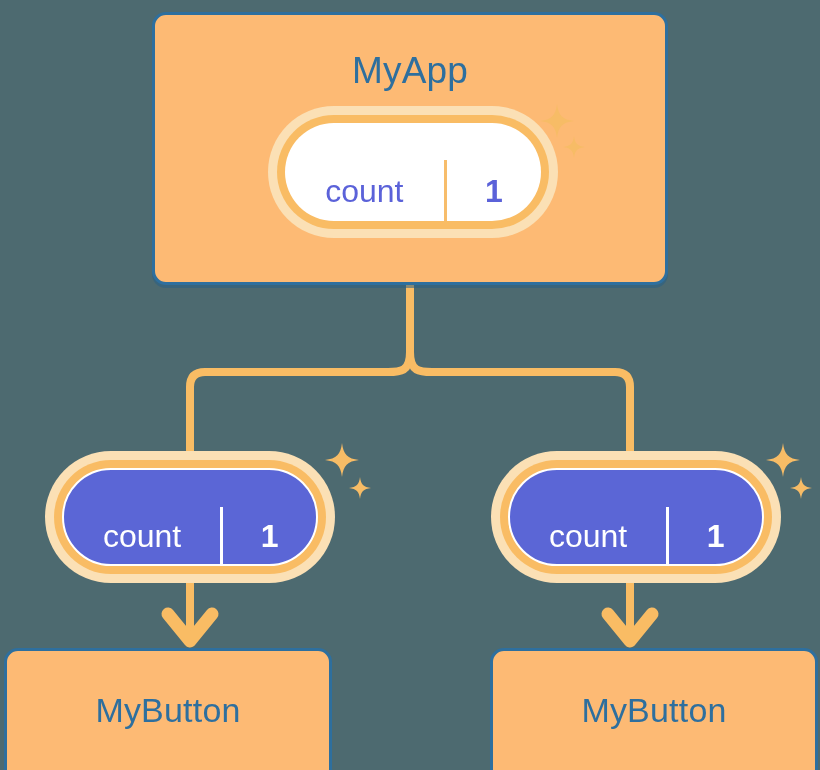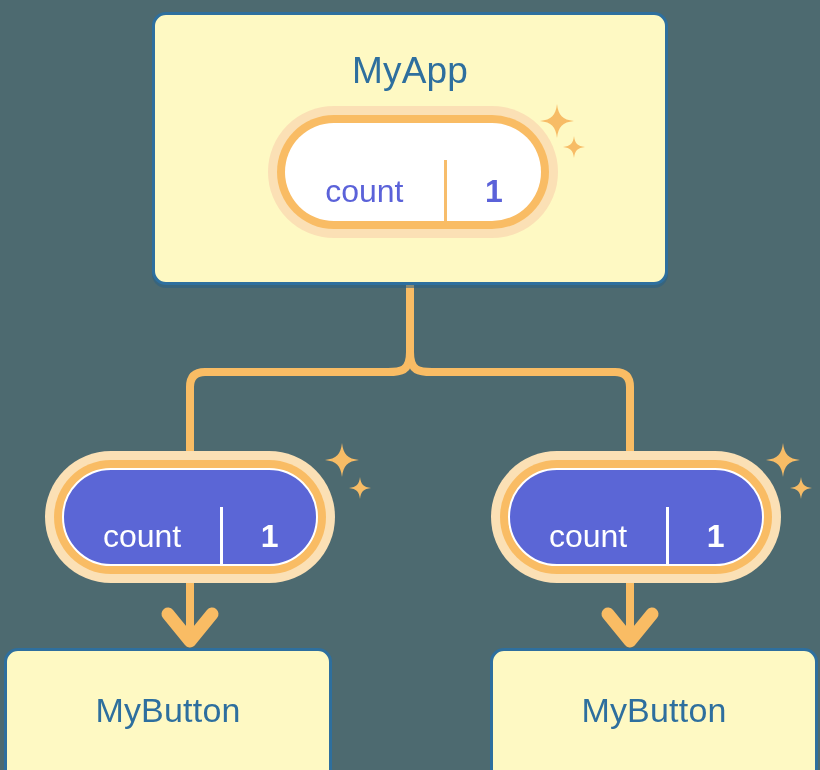--- a/index.html
+++ b/index.html
@@ -27,21 +27,21 @@
     position: absolute;
     left: 0; top: 0;
     width: 820px;
     height: 770px;
     pointer-events: none;
   }
 
   
   .card {
     position: absolute;
-    background: #fef9c3;
+    background: #fdba74;
     border: 3px solid #2e6f9e;
     border-radius: 14px;
     box-sizing: border-box;
     box-shadow: 0 3px 0 0 rgba(40,95,135,0.55);
   }
 
   .card-title {
     text-align: center;
     color: #2e6f9e;
     letter-spacing: 0.2px;

